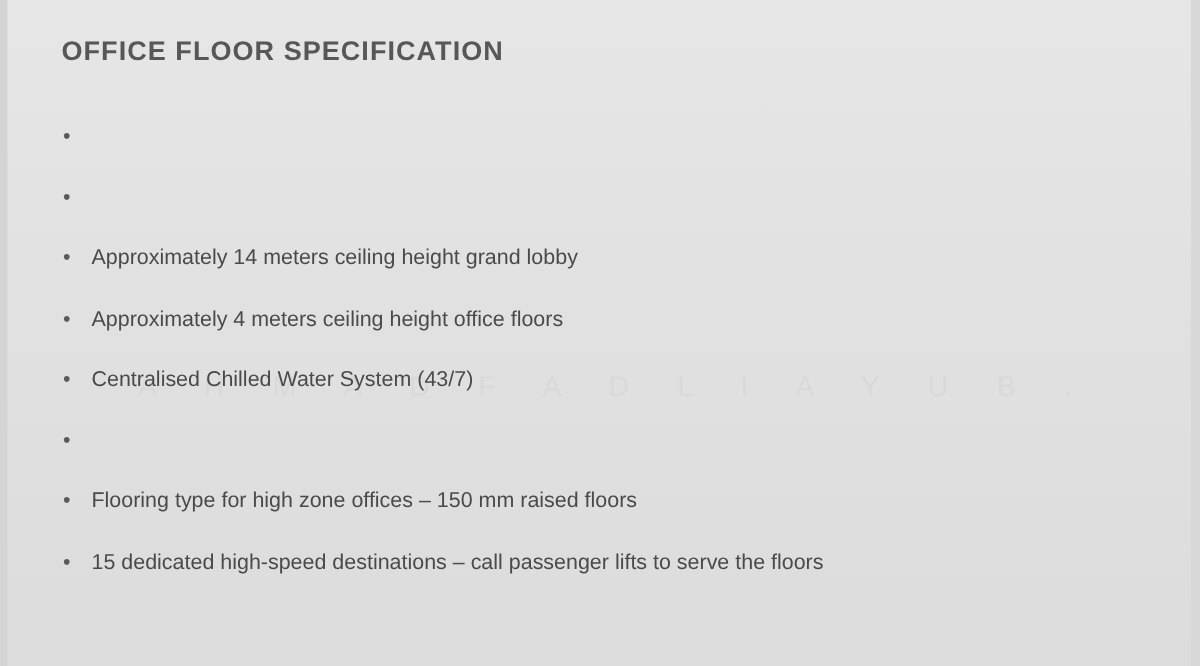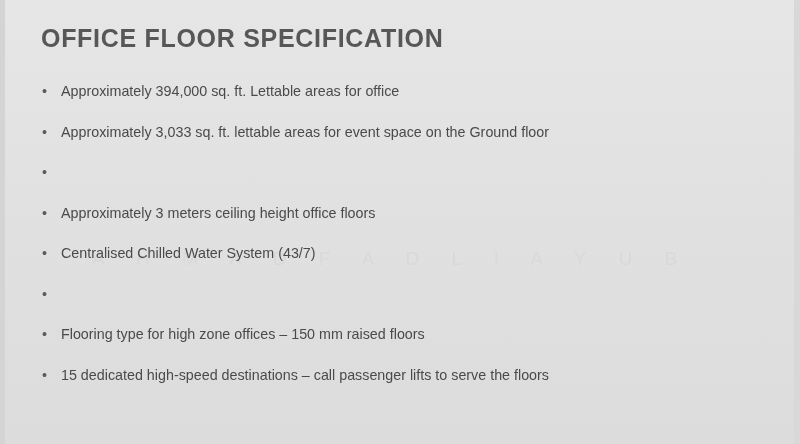--- a/index.html
+++ b/index.html
@@ -29,21 +29,21 @@
   .edge-right {
     position: absolute;
     right: 0; top: 0;
     width: 6px; height: 444px;
     background: #d8d8d8;
   }
   .title {
     position: absolute;
     left: 41px;
     top: 24px;
-    font-size: 25px;
+    font-size: 18px;
     font-weight: bold;
     letter-spacing: 0.7px;
     color: #575757;
     white-space: nowrap;
   }
   .watermark {
     position: absolute;
     left: 92px;
     top: 248px;
     width: 620px;
@@ -91,35 +91,34 @@
   <div class="edge-right"></div>
 
   <div class="title">OFFICE FLOOR SPECIFICATION</div>
 
   <div class="watermark">A H M A D   F A D L I   A Y U B .</div>
 
   <div class="bullets">
 
     <div class="bullet">
       <span class="dot">•</span>
-      <span class="text">Approximately 394,000 sq. ft. Lettable areas for office</span>
-    </div>
-
-    <div class="bullet">
-      <span class="dot">•</span>
-      <span class="text">Approximately 3,033 sq. ft. lettable areas for event space on the Ground floor</span>
     </div>
 
     <div class="bullet">
       <span class="dot">•</span>
     </div>
 
     <div class="bullet">
       <span class="dot">•</span>
-      <span class="text">Approximately 3 meters ceiling height office floors</span>
+      <span class="text">Approximately 14 meters ceiling height grand lobby</span>
+    </div>
+
+    <div class="bullet">
+      <span class="dot">•</span>
+      <span class="text">Approximately 4 meters ceiling height office floors</span>
     </div>
 
     <div class="bullet">
       <span class="dot">•</span>
       <span class="text">Centralised Chilled Water System (43/7)</span>
     </div>
 
     <div class="bullet">
       <span class="dot">•</span>
     </div>

